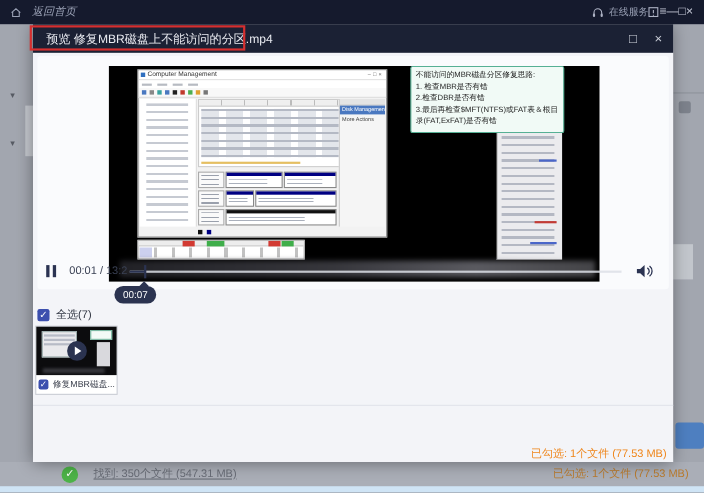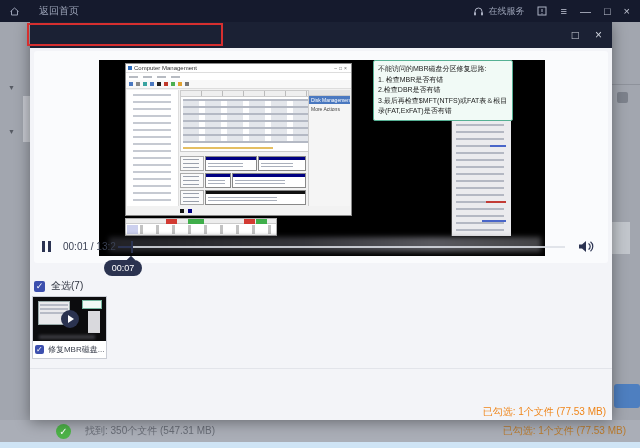--- a/index.html
+++ b/index.html
@@ -1,39 +1,39 @@
 <!DOCTYPE html>
 <html><head>
 <meta charset="utf-8">
 <style>
   * { margin:0; padding:0; box-sizing:border-box; }
   body { font-family:"Liberation Sans", sans-serif; background:#555; }
   .stage { position:relative; width:640px; height:448px; overflow:hidden; background:#a4a8b1; }
 
   
   .topbar { position:absolute; left:0; top:0; width:640px; height:22px; background:#151a2d; display:flex; align-items:center; z-index:40; }
-  .topbar .home { display:flex; align-items:center; gap:19px; margin-left:9px; color:#99a0b4; font-size:10px; cursor:default; }
-  .topbar .right { margin-left:auto; display:flex; align-items:center; gap:13px; margin-right:10px; color:#aeb3c5;justify-content:flex-end; }
+  .topbar .home { display:flex; align-items:center; gap:9px; margin-left:9px; color:#99a0b4; font-size:10px; cursor:default;font-style:italic; }
+  .topbar .right { margin-left:auto; display:flex; align-items:center; margin-right:10px; color:#aeb3c5;justify-content:flex-end; }
   .svc { display:flex; align-items:center; gap:4px; font-size:9px; color:#99a0b4; }
   .winglyph { font-size:11px; color:#c2c6d4; line-height:1; }
 
   
   .dim-left { position:absolute; left:0; top:22px; width:30px; height:398px; background:#a2a6af; z-index:5; }
   .dim-left .caret { position:absolute; left:8px; font-size:7px; color:#565a63; }
   .dim-left .sliver { position:absolute; right:0; top:74px; width:7px; height:46px; background:#c7cad1; }
   .dim-right { position:absolute; left:612px; top:22px; width:28px; height:398px; background:#a2a6af; z-index:5; }
   .dim-right .hline { position:absolute; left:0; top:62px; width:28px; height:1px; background:#8e929b; }
   .dim-right .miniicon { position:absolute; left:5px; top:70px; width:11px; height:11px; background:#7d828c; border-radius:2px; }
   .dim-right .card { position:absolute; left:0; top:200px; width:18px; height:32px; background:#c2c6cc; }
   .dim-right .bluebtn { position:absolute; left:2px; top:362px; width:26px; height:24px; background:#4e7fc0; border-radius:3px; }
 
   
   .statusbar { position:absolute; left:0; top:420px; width:640px; height:22px; background:#aaaeb7; display:flex; align-items:center; z-index:4; }
   .statusbar .gicon { width:15px; height:15px; border-radius:50%; background:#4db348; color:#fff; font-size:10px; line-height:15px; text-align:center; margin-left:56px; }
-  .statusbar .found { font-size:10px; color:#686c76; margin-left:14px; }
+  .statusbar .found { font-size:10px; color:#686c76; margin-left:14px;text-decoration:underline; }
   .statusbar .checked { margin-left:auto; margin-right:14px; font-size:10px; color:#b97a2c; }
   .bottomstrip { position:absolute; left:0; top:442px; width:640px; height:6px; background:#cfe4f5; z-index:4; }
 
   
   .dialog { position:absolute; left:30px; top:22px; width:582px; height:398px; background:#f3f4f8; box-shadow:0 2px 14px rgba(0,0,0,.4); z-index:10; }
   .dlg-header { position:relative; height:26px; background:#1b2134; display:flex; align-items:center; }
   .dlg-title { color:#e8eaf0; font-size:11px; margin-left:12px; white-space:nowrap; }
   .redbox { position:absolute; left:-3px; top:1px; width:196px; height:23px; border:2px solid #d62f2f; z-index:12; pointer-events:none; }
   .dlg-ctrls { margin-left:auto; display:flex; align-items:center; gap:16px; margin-right:10px; color:#cfd3dd; font-size:12px; }
   .dlg-body { position:relative; width:582px; height:372px; }
@@ -175,20 +175,21 @@
 
   <div class="statusbar">
     <div class="gicon">✓</div>
     <span class="found">找到: 350个文件 (547.31 MB)</span>
     <span class="checked">已勾选: 1个文件 (77.53 MB)</span>
   </div>
   <div class="bottomstrip"></div>
 
   <div class="dialog">
     <div class="dlg-header">
+      <span class="dlg-title">预览 修复MBR磁盘上不能访问的分区.mp4</span>
       <div class="redbox"></div>
       <div class="dlg-ctrls">
         <span>□</span>
         <span>×</span>
       </div>
     </div>
 
     <div class="dlg-body">
       <div class="player-panel"></div>
 

